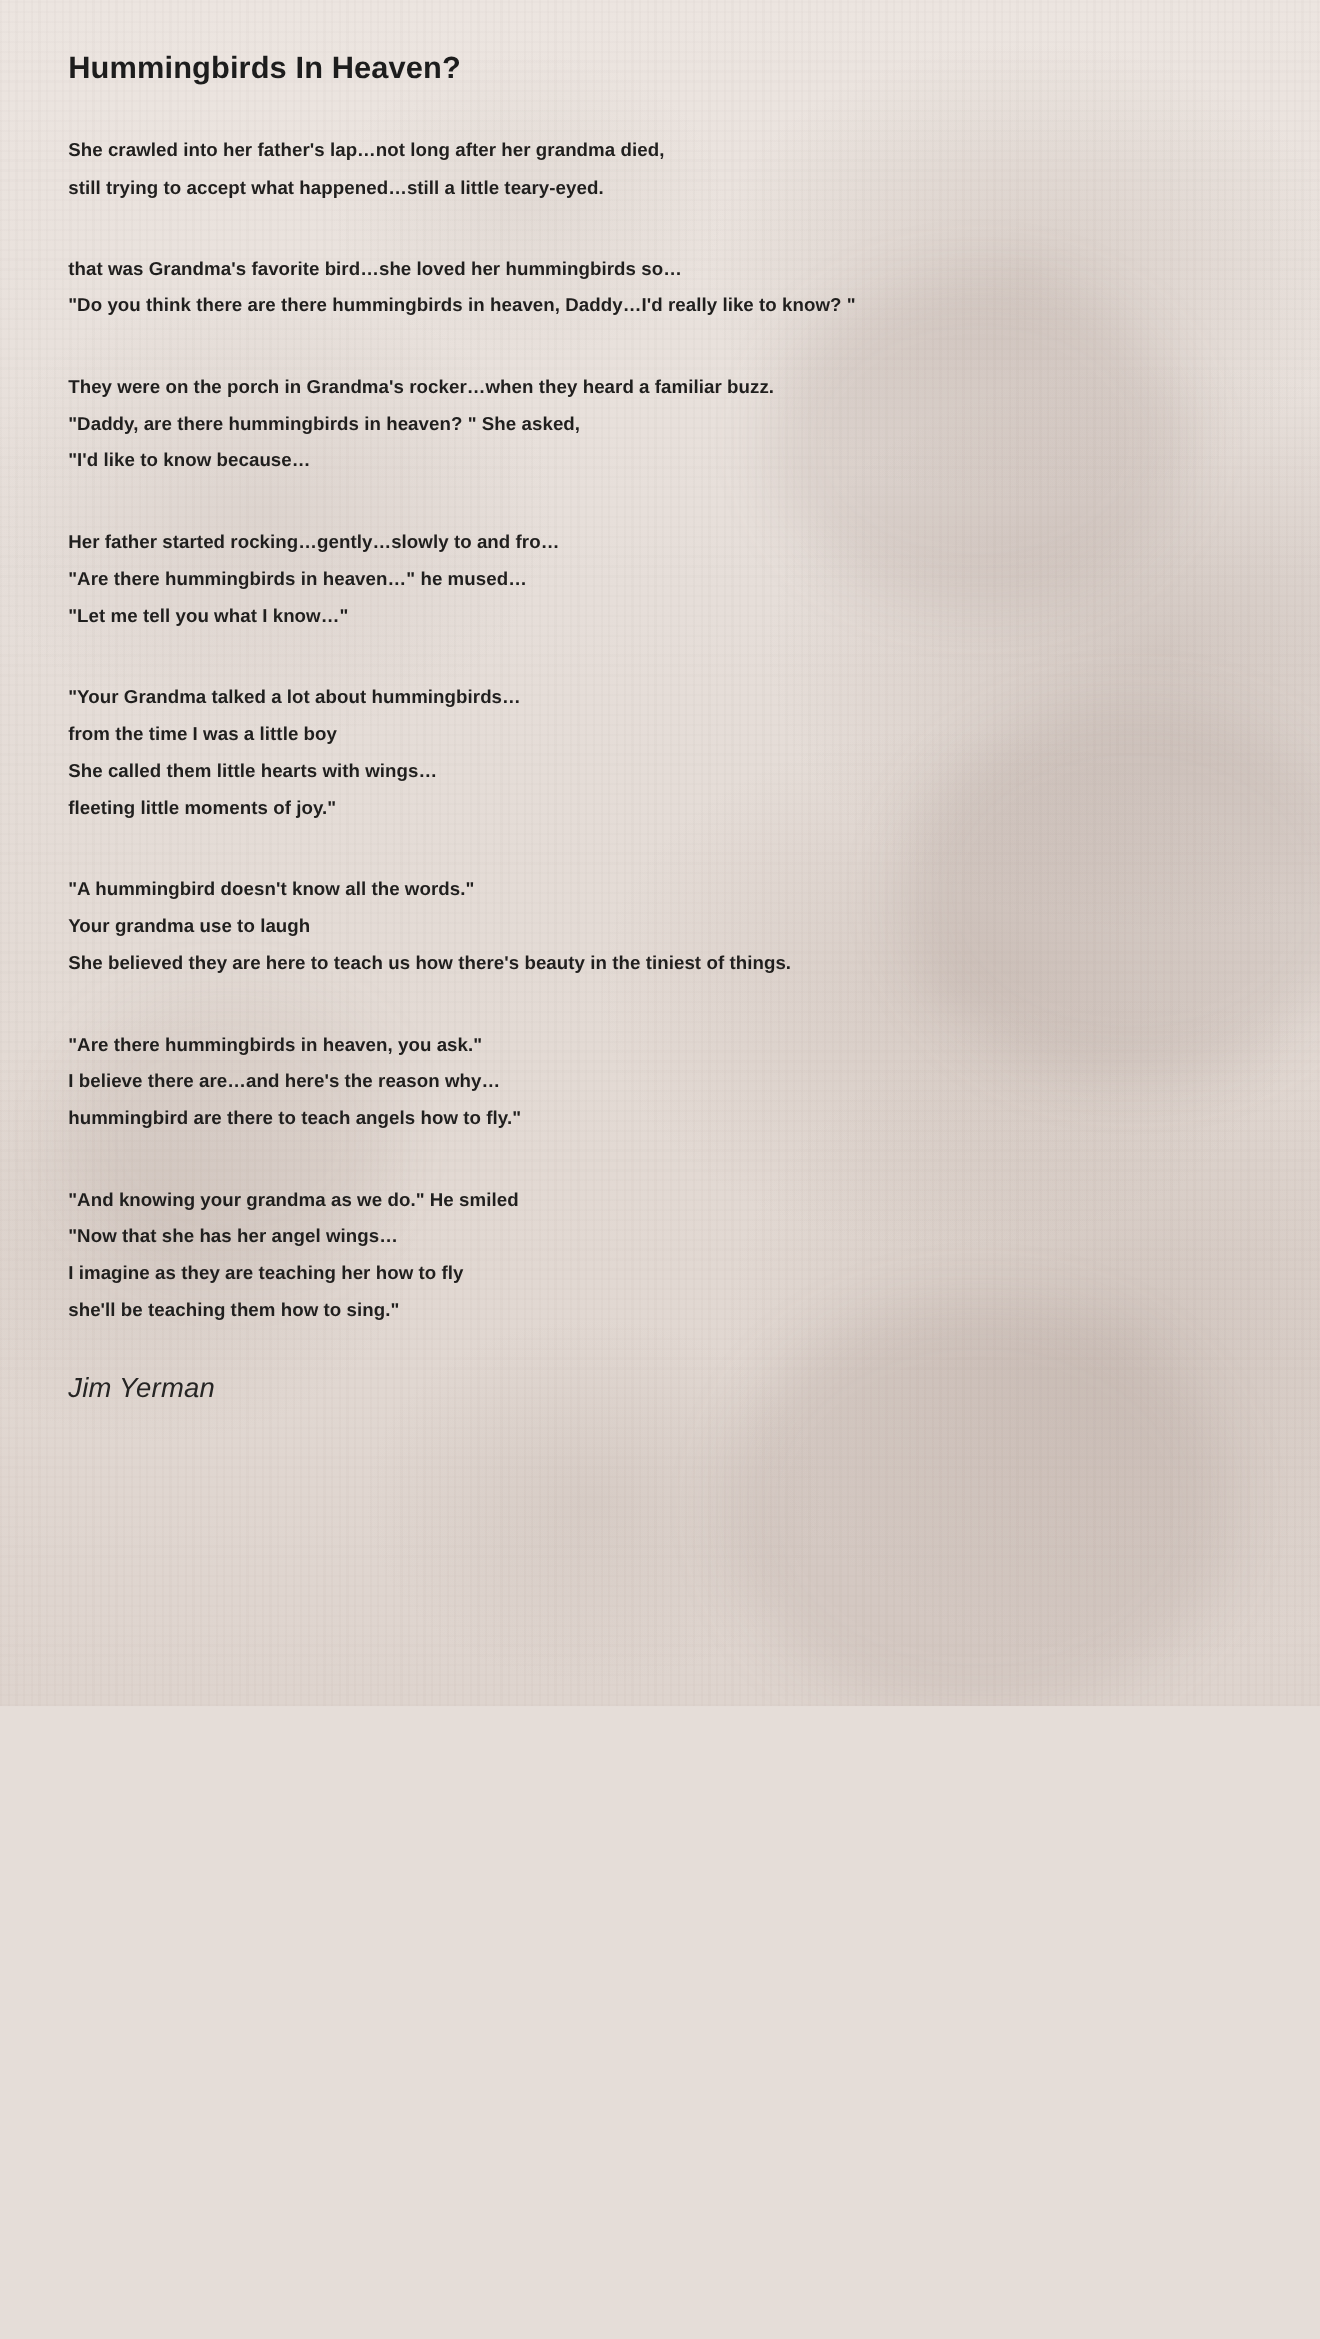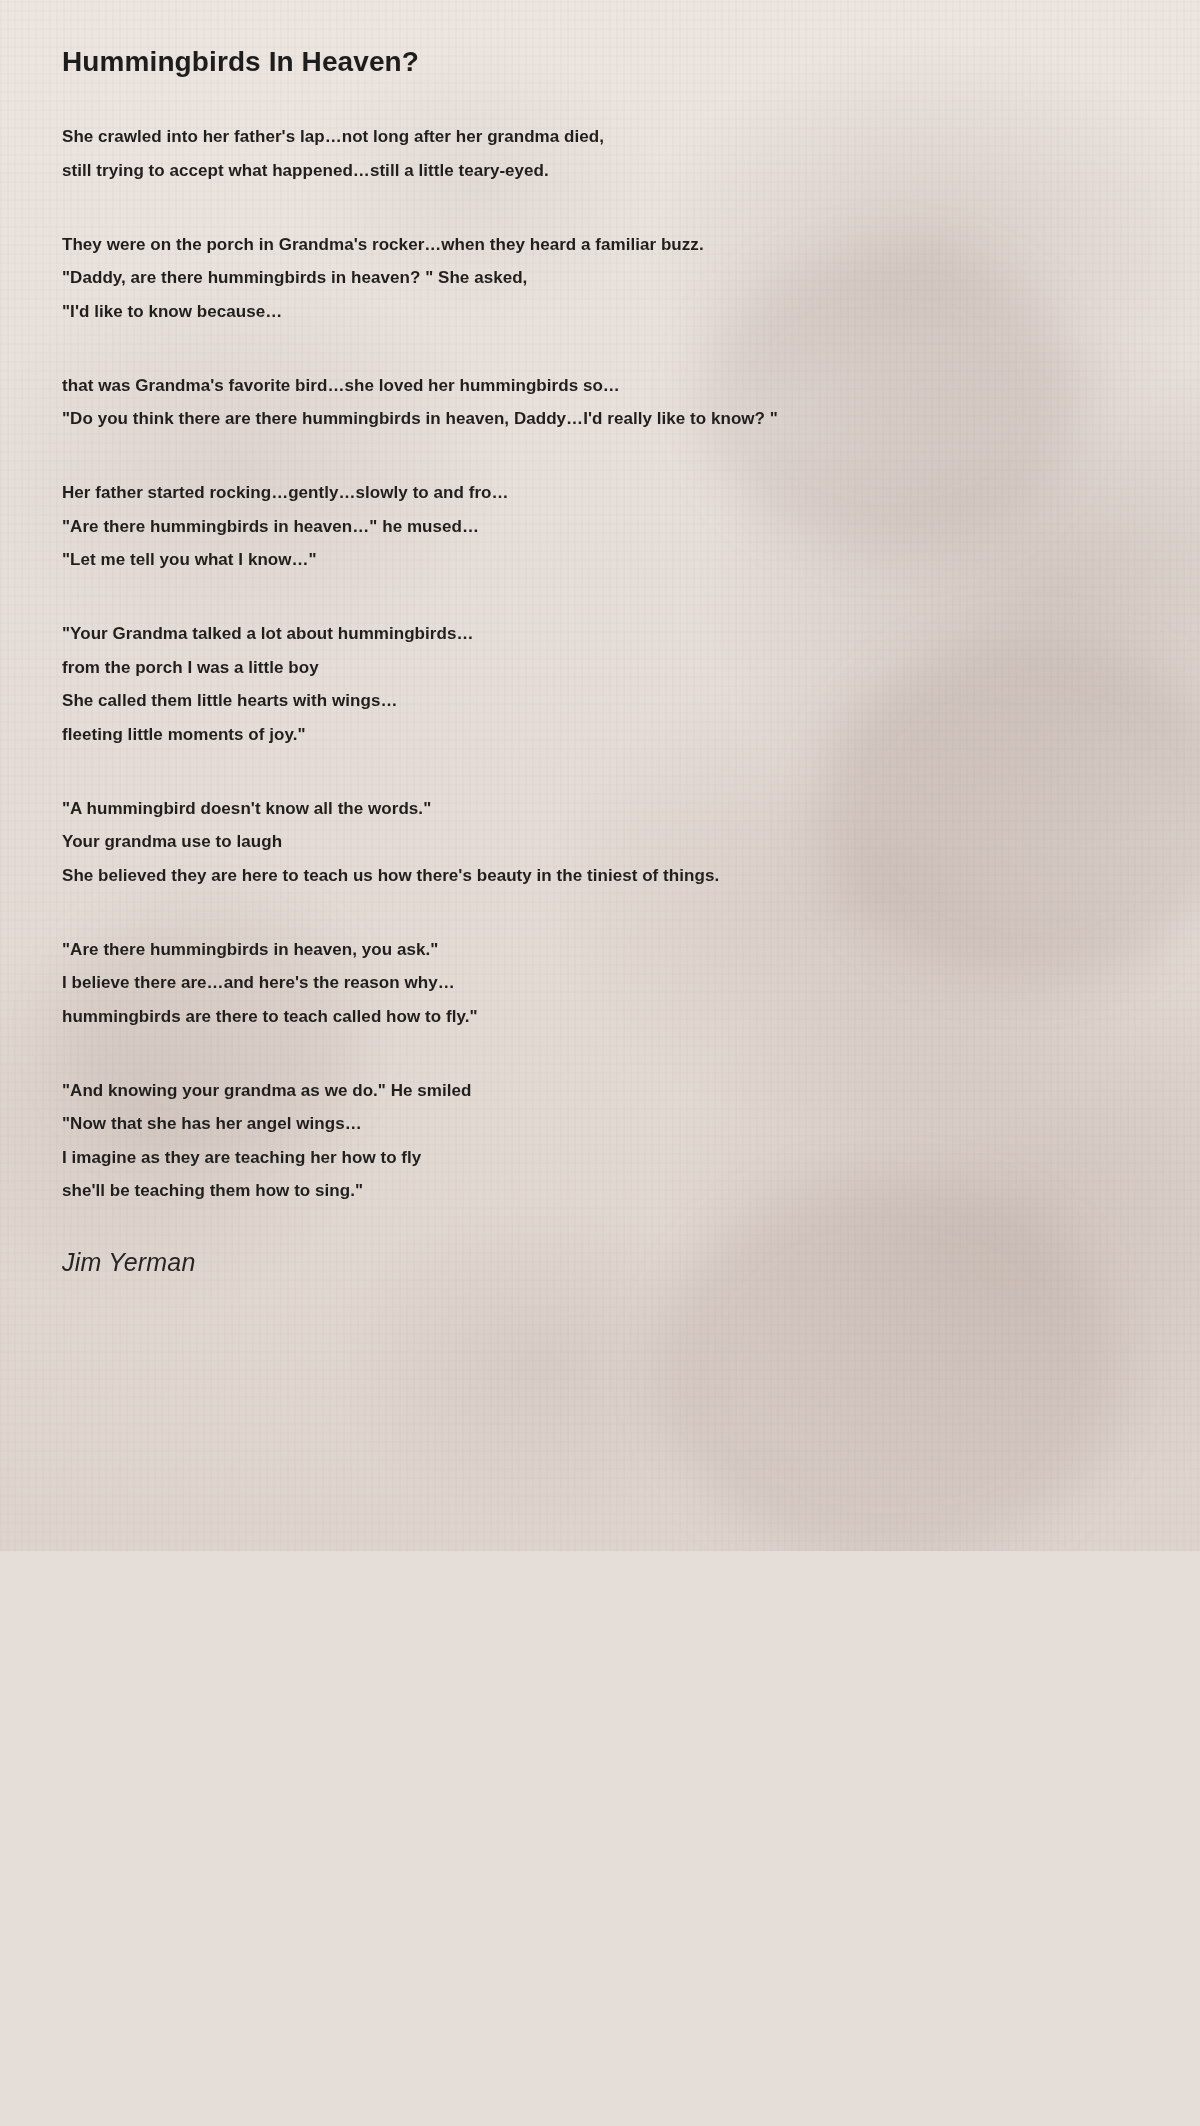--- a/index.html
+++ b/index.html
@@ -105,53 +105,53 @@
   <div class="content">
 
     <h1 class="poem-title">Hummingbirds In Heaven?</h1>
 
     <div class="stanza">
       <div class="line">She crawled into her father's lap…not long after her grandma died,</div>
       <div class="line">still trying to accept what happened…still a little teary-eyed.</div>
     </div>
 
     <div class="stanza">
+      <div class="line">that was Grandma's favorite bird…she loved her hummingbirds so…</div>
+      <div class="line">"Do you think there are there hummingbirds in heaven, Daddy…I'd really like to know? "</div>
+    </div>
+
+    <div class="stanza">
       <div class="line">They were on the porch in Grandma's rocker…when they heard a familiar buzz.</div>
       <div class="line">"Daddy, are there hummingbirds in heaven? " She asked,</div>
       <div class="line">"I'd like to know because…</div>
-    </div>
-
-    <div class="stanza">
-      <div class="line">that was Grandma's favorite bird…she loved her hummingbirds so…</div>
-      <div class="line">"Do you think there are there hummingbirds in heaven, Daddy…I'd really like to know? "</div>
     </div>
 
     <div class="stanza">
       <div class="line">Her father started rocking…gently…slowly to and fro…</div>
       <div class="line">"Are there hummingbirds in heaven…" he mused…</div>
       <div class="line">"Let me tell you what I know…"</div>
     </div>
 
     <div class="stanza">
       <div class="line">"Your Grandma talked a lot about hummingbirds…</div>
-      <div class="line">from the porch I was a little boy</div>
+      <div class="line">from the time I was a little boy</div>
       <div class="line">She called them little hearts with wings…</div>
       <div class="line">fleeting little moments of joy."</div>
     </div>
 
     <div class="stanza">
       <div class="line">"A hummingbird doesn't know all the words."</div>
       <div class="line">Your grandma use to laugh</div>
       <div class="line">She believed they are here to teach us how there's beauty in the tiniest of things.</div>
     </div>
 
     <div class="stanza">
       <div class="line">"Are there hummingbirds in heaven, you ask."</div>
       <div class="line">I believe there are…and here's the reason why…</div>
-      <div class="line">hummingbirds are there to teach called how to fly."</div>
+      <div class="line">hummingbird are there to teach angels how to fly."</div>
     </div>
 
     <div class="stanza">
       <div class="line">"And knowing your grandma as we do." He smiled</div>
       <div class="line">"Now that she has her angel wings…</div>
       <div class="line">I imagine as they are teaching her how to fly</div>
       <div class="line">she'll be teaching them how to sing."</div>
     </div>
 
     <div class="author">Jim Yerman</div>

